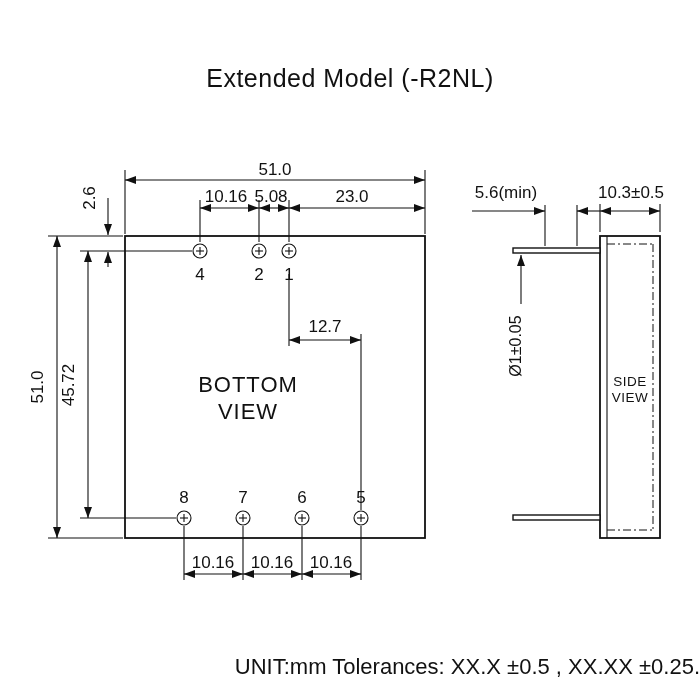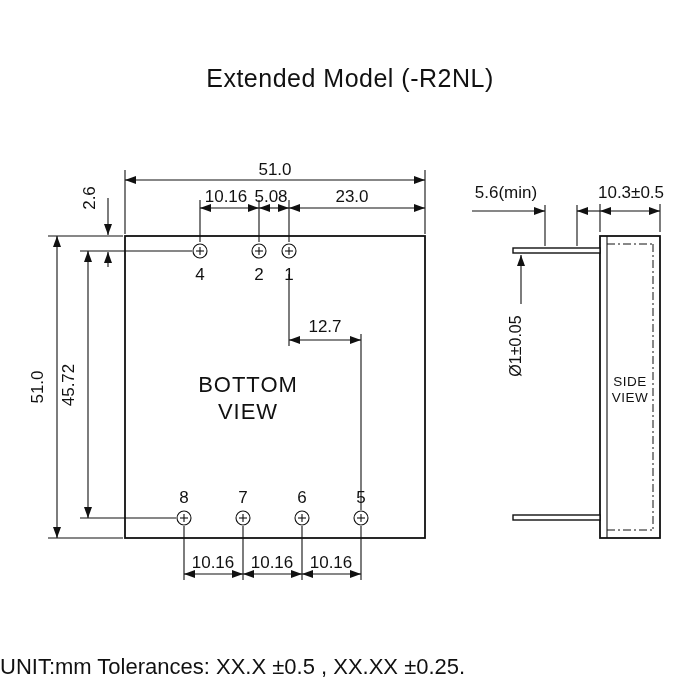--- a/index.html
+++ b/index.html
@@ -5,21 +5,21 @@
   html,body{margin:0;padding:0;}
   #stage{
     position:relative;width:700px;height:700px;background:#ffffff;
     font-family:"Liberation Sans", sans-serif;color:#111;overflow:hidden;margin-top:8px;
   }
   .title{
     position:absolute;left:0;right:0;top:56px;text-align:center;
     font-size:25px;letter-spacing:.5px;
   }
   .footer{
-    position:absolute;left:0;right:0;top:646px;text-align:left;
+    position:absolute;left:0;right:0;top:646px;text-align:right;
     font-size:22px;
   }
   svg{position:absolute;left:0;top:0;}
   svg text{font-family:"Liberation Sans", sans-serif;fill:#111;font-size:17px;}
   .big{font-size:22px;letter-spacing:1px;}
   .small{font-size:13.5px;letter-spacing:.5px;}
   .obj{stroke:#111;stroke-width:1.8;fill:none;}
   .thin{stroke:#111;stroke-width:1.1;fill:none;}
   .pin{stroke:#111;stroke-width:1.4;fill:#fff;}
   .dashdot{stroke:#111;stroke-width:1;fill:none;stroke-dasharray:8 3 2 3;}

